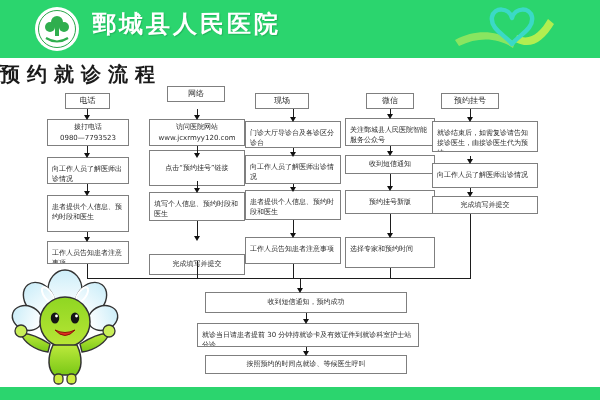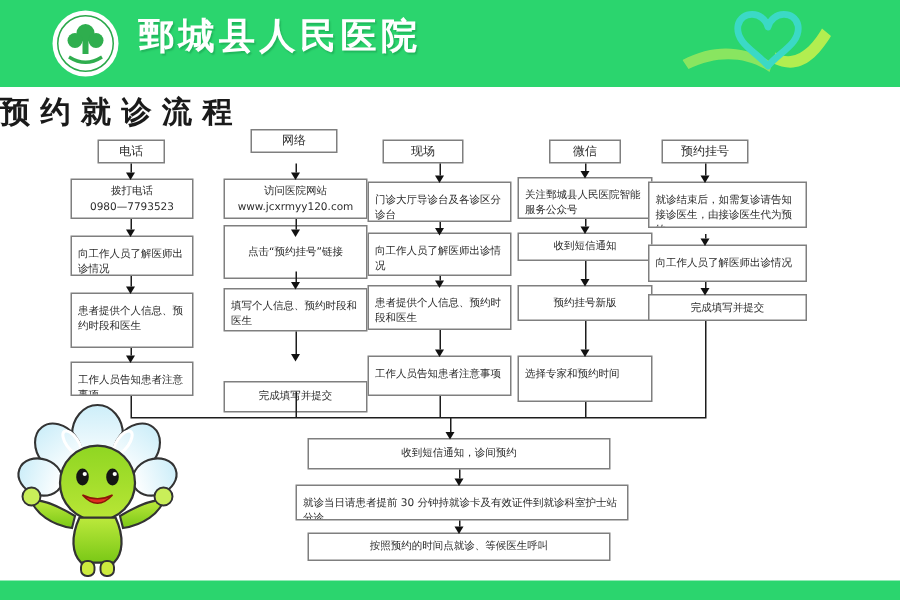--- a/index.html
+++ b/index.html
@@ -89,21 +89,21 @@
 
     <div class="fbox" style="left:345px;top:118px;width:90px;height:28px">关注鄄城县人民医院智能服务公众号</div>
     <div class="fbox c" style="left:345px;top:155px;width:90px;height:19px">收到短信通知</div>
     <div class="fbox c" style="left:345px;top:190px;width:90px;height:24px">预约挂号新版</div>
     <div class="fbox" style="left:345px;top:237px;width:90px;height:31px">选择专家和预约时间</div>
 
     <div class="fbox" style="left:432px;top:121px;width:106px;height:31px">就诊结束后，如需复诊请告知接诊医生，由接诊医生代为预约</div>
     <div class="fbox" style="left:432px;top:163px;width:106px;height:25px">向工作人员了解医师出诊情况</div>
     <div class="fbox c" style="left:432px;top:196px;width:106px;height:18px">完成填写并提交</div>
 
-    <div class="fbox c" style="left:205px;top:292px;width:202px;height:21px">收到短信通知，诊间预约</div>
+    <div class="fbox c" style="left:205px;top:292px;width:202px;height:21px">收到短信通知，预约成功</div>
     <div class="fbox" style="left:197px;top:323px;width:222px;height:24px">就诊当日请患者提前 30 分钟持就诊卡及有效证件到就诊科室护士站分诊</div>
     <div class="fbox c" style="left:205px;top:355px;width:202px;height:19px">按照预约的时间点就诊、等候医生呼叫</div>
 
     <div class="va ah" style="left:87px;top:109px;height:6px"></div>
     <div class="va ah" style="left:87px;top:146px;height:7px"></div>
     <div class="va ah" style="left:87px;top:184px;height:7px"></div>
     <div class="va ah" style="left:87px;top:232px;height:5px"></div>
     <div class="va" style="left:87px;top:264px;height:14px"></div>
 
     <div class="va ah" style="left:197px;top:109px;height:6px"></div>

